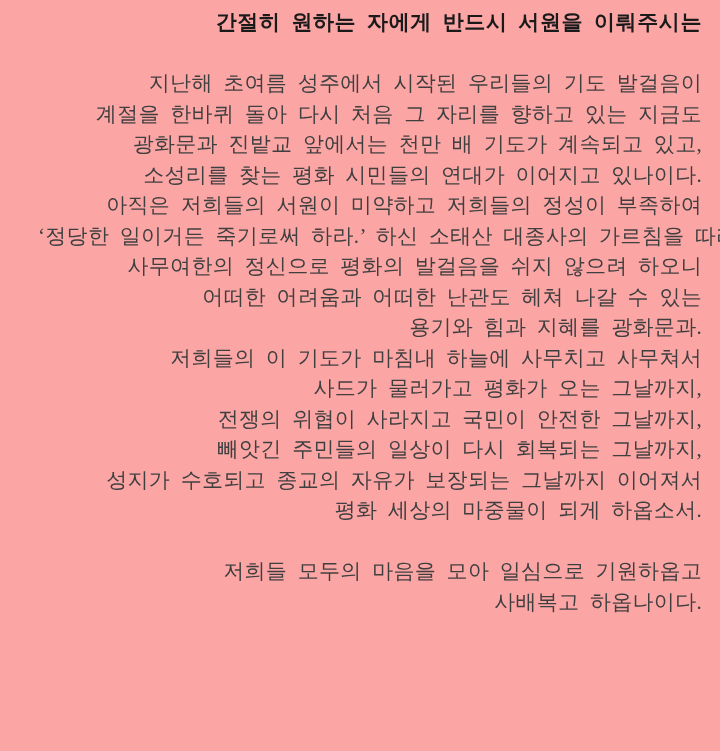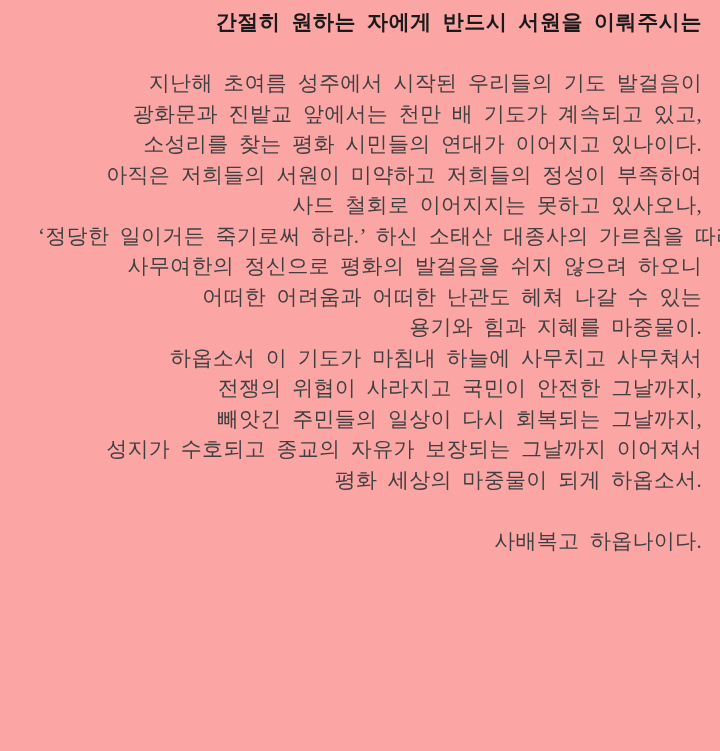--- a/index.html
+++ b/index.html
@@ -44,35 +44,37 @@
   <div class="content">
 
     <div class="heading">
       <div class="line">간절히 원하는 자에게 반드시 서원을 이뤄주시는</div>
     </div>
 
     <div class="spacer"></div>
 
     <div class="body-para">
       <div class="line">지난해 초여름 성주에서 시작된 우리들의 기도 발걸음이</div>
+      <div class="line">계절을 한바퀴 돌아 다시 처음 그 자리를 향하고 있는 지금도</div>
       <div class="line">광화문과 진밭교 앞에서는 천만 배 기도가 계속되고 있고,</div>
       <div class="line">소성리를 찾는 평화 시민들의 연대가 이어지고 있나이다.</div>
       <div class="line">아직은 저희들의 서원이 미약하고 저희들의 정성이 부족하여</div>
-      <div class="line">사드 철회로 이어지지는 못하고 있사오나,</div>
       <div class="line">‘정당한 일이거든 죽기로써 하라.’ 하신 소태산 대종사의 가르침을 따라</div>
       <div class="line">사무여한의 정신으로 평화의 발걸음을 쉬지 않으려 하오니</div>
       <div class="line">어떠한 어려움과 어떠한 난관도 헤쳐 나갈 수 있는</div>
-      <div class="line">용기와 힘과 지혜를 마중물이.</div>
-      <div class="line">하옵소서 이 기도가 마침내 하늘에 사무치고 사무쳐서</div>
+      <div class="line">용기와 힘과 지혜를 광화문과.</div>
+      <div class="line">저희들의 이 기도가 마침내 하늘에 사무치고 사무쳐서</div>
+      <div class="line">사드가 물러가고 평화가 오는 그날까지,</div>
       <div class="line">전쟁의 위협이 사라지고 국민이 안전한 그날까지,</div>
       <div class="line">빼앗긴 주민들의 일상이 다시 회복되는 그날까지,</div>
       <div class="line">성지가 수호되고 종교의 자유가 보장되는 그날까지 이어져서</div>
       <div class="line">평화 세상의 마중물이 되게 하옵소서.</div>
     </div>
 
     <div class="spacer"></div>
 
     <div class="closing">
+      <div class="line">저희들 모두의 마음을 모아 일심으로 기원하옵고</div>
       <div class="line">사배복고 하옵나이다.</div>
     </div>
 
   </div>
 </div>
 
 </body></html>

